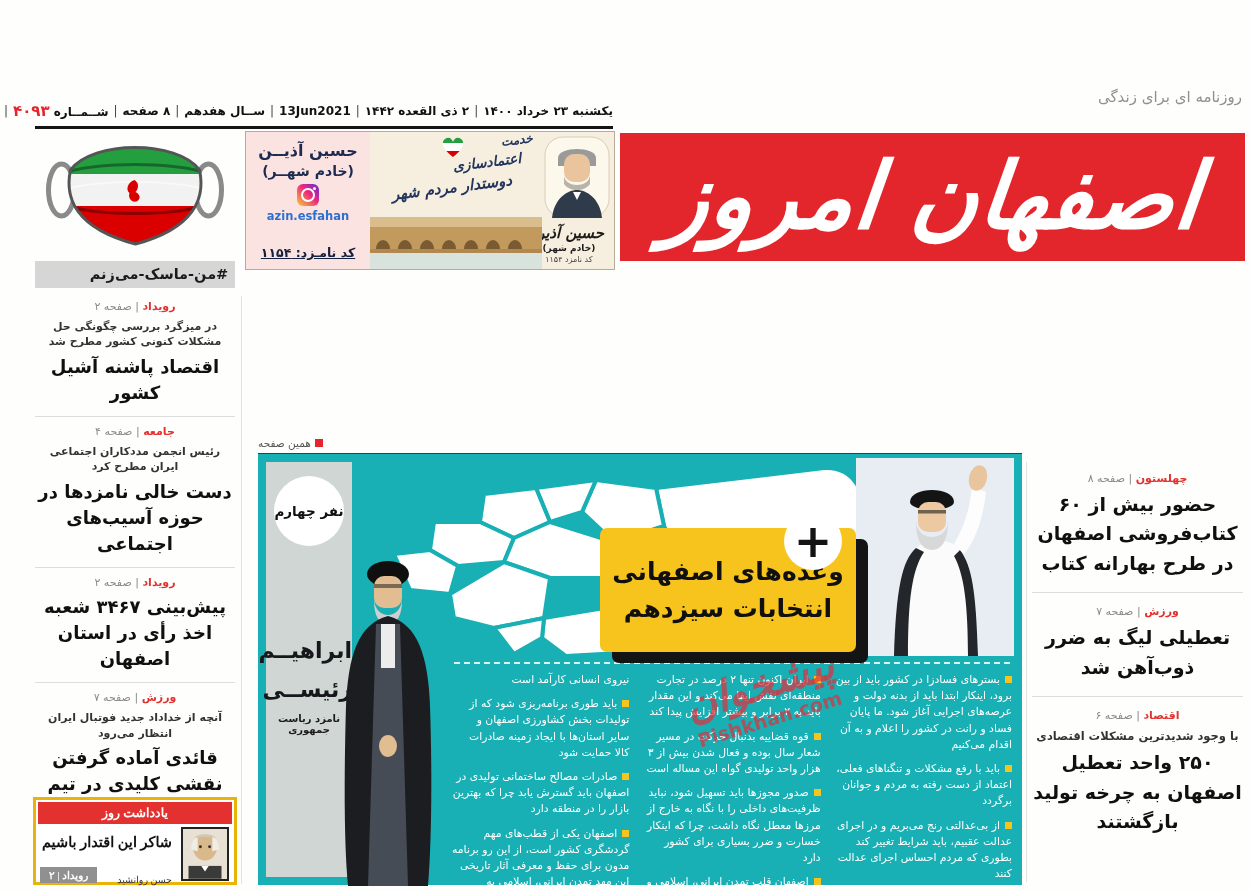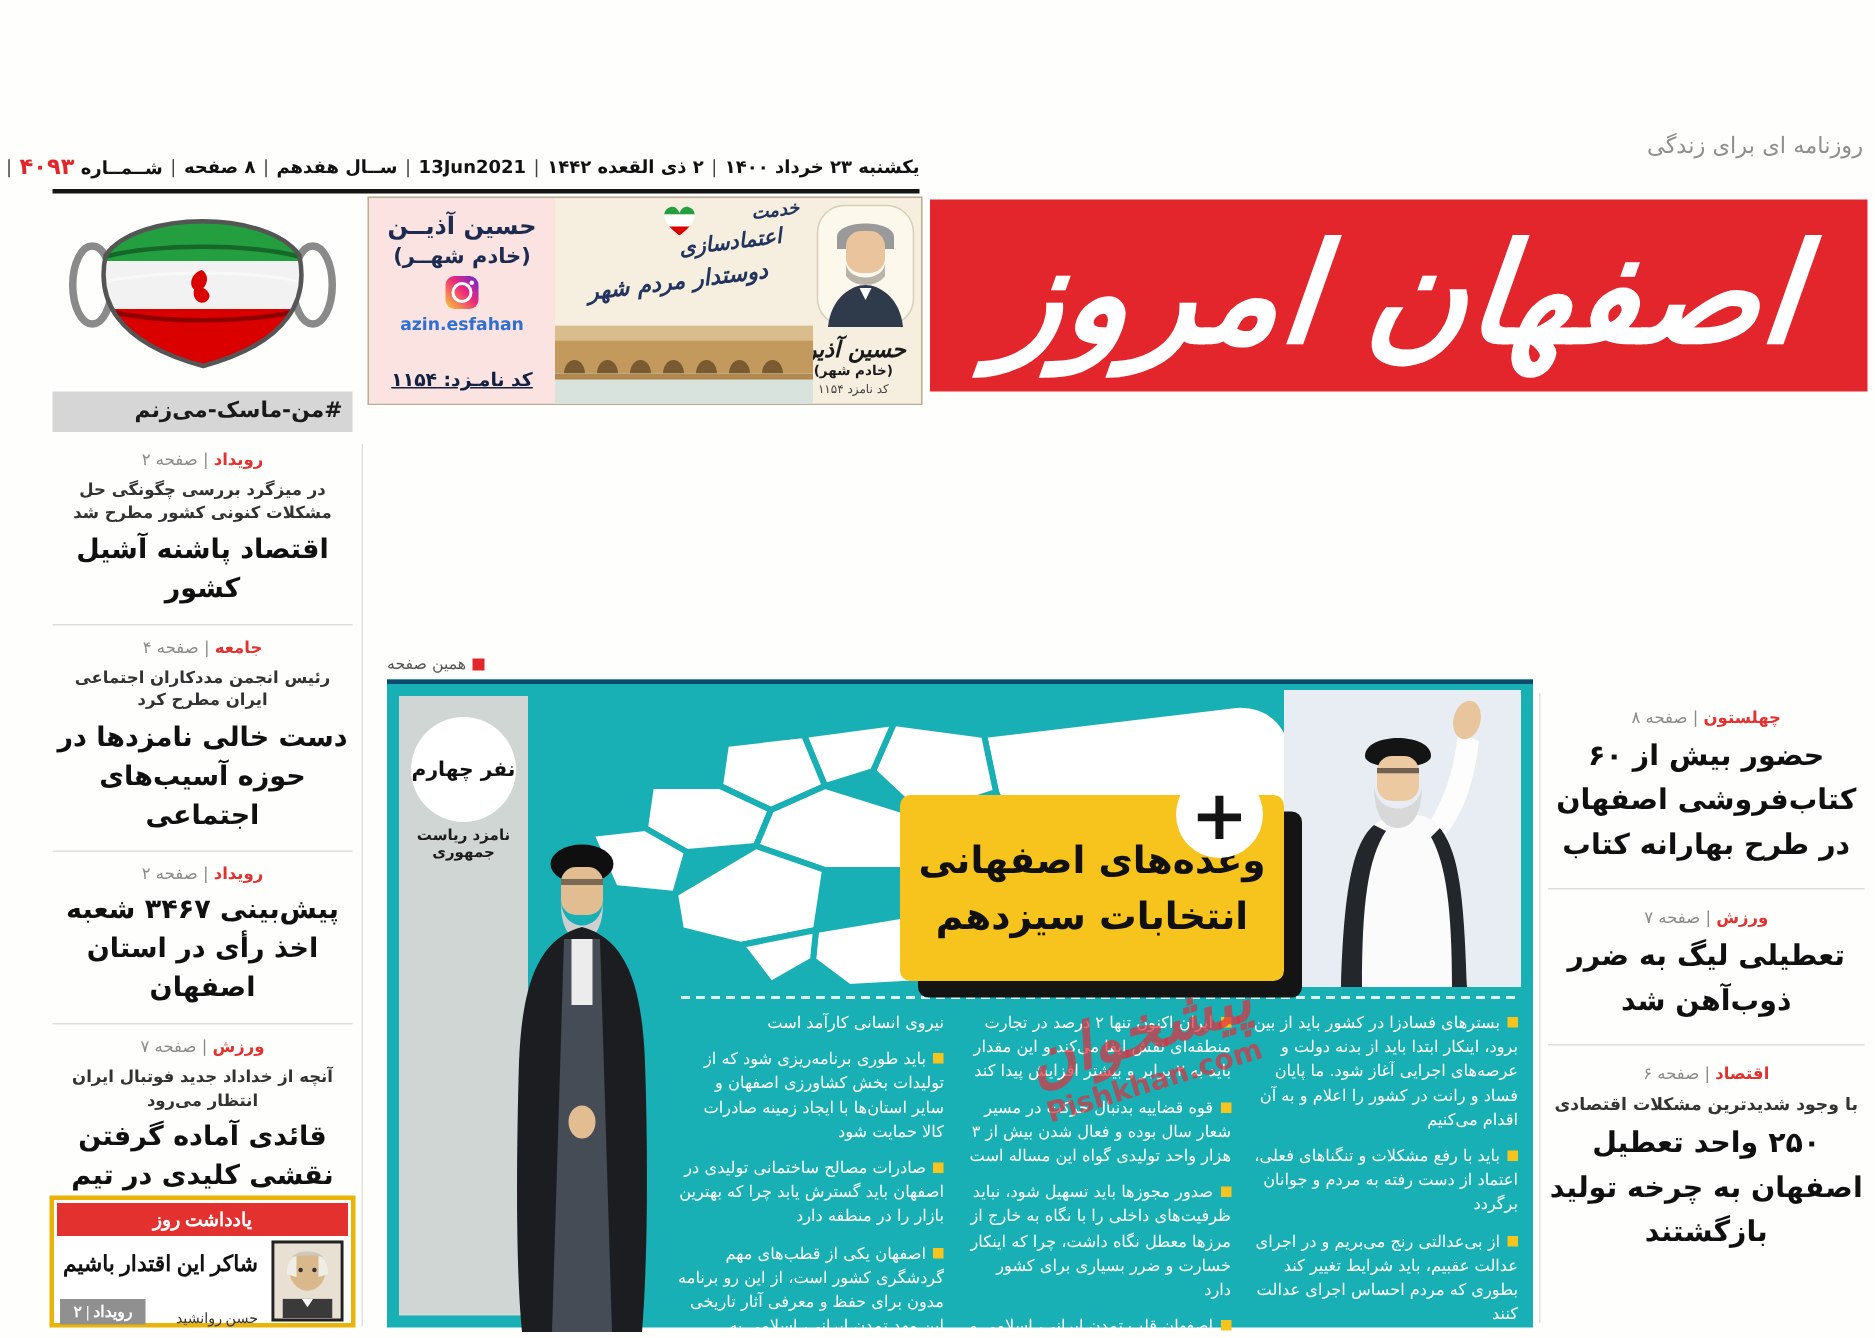--- a/index.html
+++ b/index.html
@@ -83,21 +83,21 @@
   .lead-kicker { font-size:17px; font-weight:bold; color:#111; }
   .lead-headline { font-size:48px; font-weight:bold; color:#0c0c0c; margin-top:8px; letter-spacing:-1px; }
   .lead-sub { font-size:16px; color:#2d2d2d; margin-top:12px; }
   .lead-sub.l2 { margin-top:7px; }
   .page-tag { position:absolute; left:258px; top:437px; display:flex; align-items:center; gap:4px;
               font-size:10.5px; color:#555; }
   .page-tag .sq { width:8px; height:8px; background:#e2262c; display:inline-block; }
 
   
   .feature { position:absolute; left:258px; top:453px; width:764px; height:432px; background:#18b0b4;
-             border-top:3px solid #0c4a6e; }
+             border-top:1px solid #0c4a6e; }
   .gray-col { position:absolute; left:8px; top:8px; bottom:8px; width:86px; background:#cfd6d4; z-index:1; }
   .badge-circle { width:70px; height:70px; border-radius:50%; background:#fff; margin:14px auto 0;
                   display:flex; align-items:center; justify-content:center; font-size:13.5px; font-weight:bold; color:#111; }
   .cand-name { margin-top:86px; text-align:center; font-size:22px; font-weight:bold; color:#15171b; line-height:1.75; }
   .cand-role { margin-top:4px; text-align:center; font-size:10px; font-weight:bold; color:#1b1b1b; }
   .map-svg { position:absolute; left:98px; top:2px; width:518px; height:202px; z-index:0; }
   .standing { position:absolute; left:60px; top:100px; width:140px; height:332px; z-index:2; }
   .promise-box { position:absolute; left:342px; top:74px; width:256px; height:124px; background:#f7c31d;
                  border-radius:7px; box-shadow:12px 11px 0 #141414; z-index:3;
                  display:flex; flex-direction:column; align-items:center; justify-content:center; gap:8px; }
@@ -285,20 +285,24 @@
         <path d="M158,82 L194,66 L258,86 L248,122 L194,122 L148,106 Z"></path>
         <path d="M94,138 L148,106 L194,122 L188,162 L138,172 L98,162 Z"></path>
         <path d="M248,122 L308,70 L330,122 L298,162 L248,152 Z"></path>
         <path d="M188,162 L248,152 L298,162 L282,196 L210,200 L186,182 Z"></path>
         <path d="M138,172 L188,162 L186,182 L158,198 Z"></path>
       </g>
     </svg>
 
     <div class="gray-col">
       <div class="badge-circle">نفر چهارم</div>
+      <div class="cand-name">
+        <div>ابراهیــم</div>
+        <div>رئیســی</div>
+      </div>
       <div class="cand-role">نامزد ریاست جمهوری</div>
     </div>
 
     <svg class="standing" viewBox="0 0 140 332">
       <ellipse cx="70" cy="20" rx="21" ry="13" fill="#0f0f0f"></ellipse>
       <rect x="56" y="22" width="28" height="32" rx="10" fill="#e3bd92"></rect>
       <rect x="56" y="30" width="28" height="4" fill="#7a6a55"></rect>
       <path d="M56,46 C58,66 82,66 84,46 C84,60 80,70 70,70 C60,70 56,60 56,46 Z" fill="#cfcfcf"></path>
       <path d="M70,62 C40,70 30,102 28,152 C26,222 26,292 30,332 L110,332 C114,282 114,212 112,152 C110,102 100,70 70,62 Z" fill="#1b1d21"></path>
       <path d="M58,70 L82,70 L90,332 L50,332 Z" fill="#464c55"></path>

